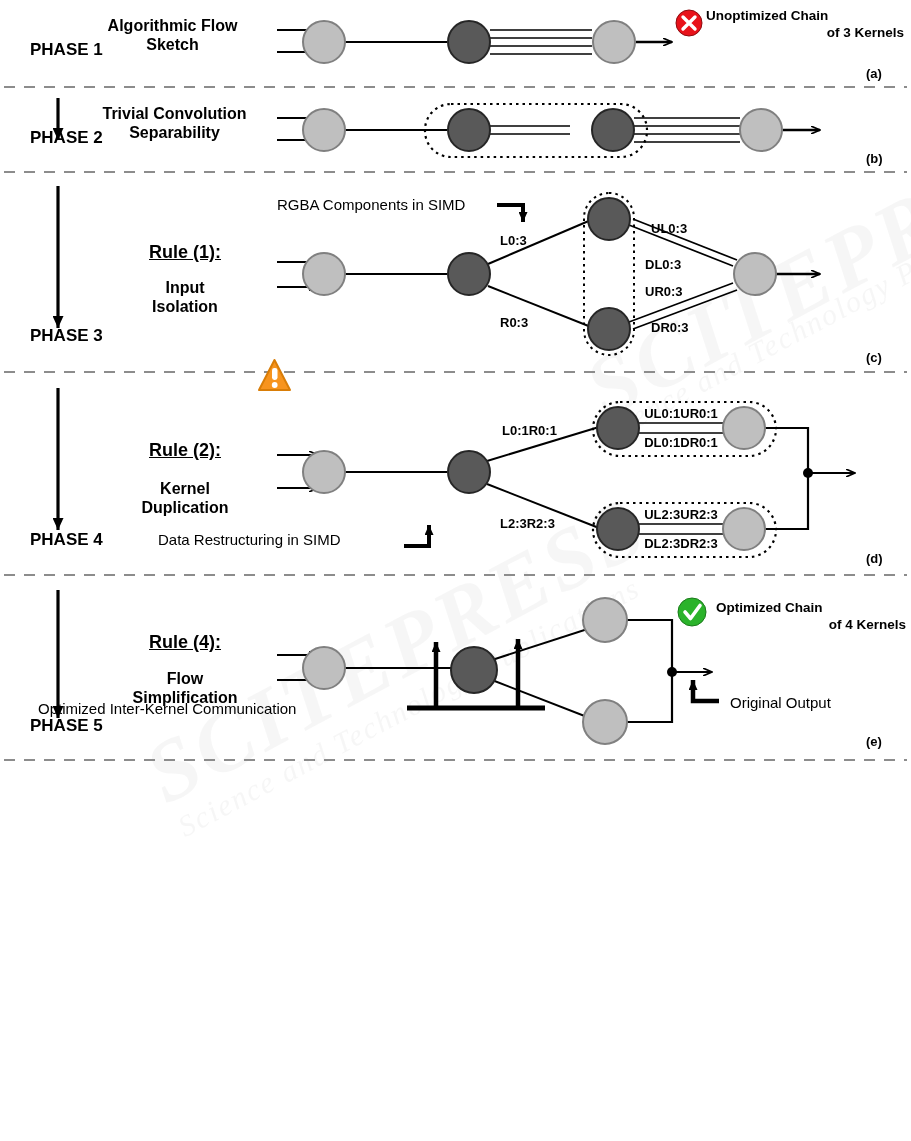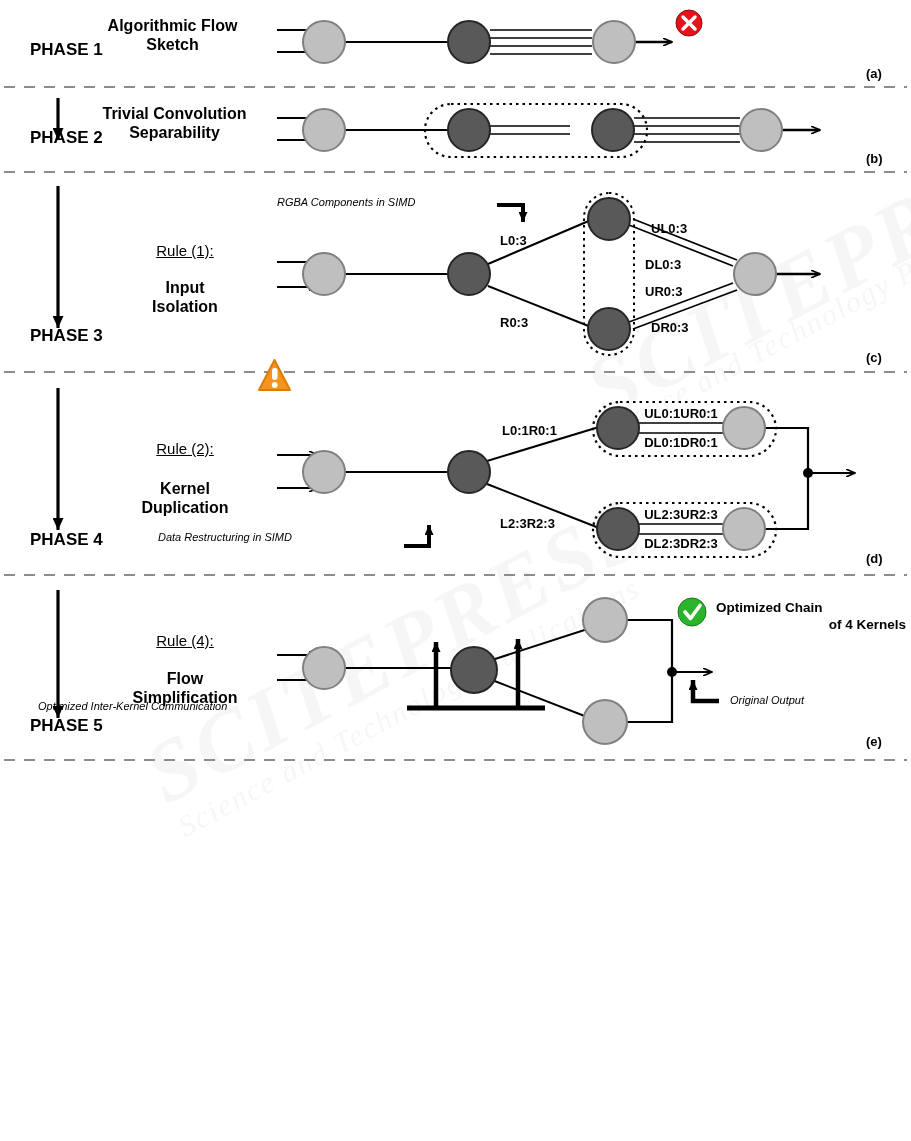--- a/index.html
+++ b/index.html
@@ -5,23 +5,23 @@
   html,body{margin:0;padding:0;background:#ffffff;}
   body{width:911px;height:1141px;position:relative;overflow:hidden;
        font-family:"Liberation Sans","DejaVu Sans",sans-serif;color:#000;}
   #stage{position:absolute;left:0;top:0;width:911px;height:1141px;}
   svg#canvas{position:absolute;left:0;top:0;width:911px;height:1141px;}
   .txt{position:absolute;white-space:pre;line-height:1.18;}
   .ctr{text-align:center;}
   .ul{text-decoration:underline;}
   .phase{font-size:17px;font-weight:bold;}
   .head{font-size:16px;font-weight:bold;}
-  .rule{font-size:15px;font-weight:normal;}
+  .rule{font-size:18px;font-weight:bold;}
   .edge{font-size:13px;font-weight:bold;}
-  .note{font-size:11px;font-style:italic;}
+  .note{font-size:15px;}
   .panel{font-size:13.5px;font-weight:bold;}
   .sub{font-size:13px;font-weight:bold;}
   .wm{position:absolute;pointer-events:none;opacity:.07;
       font-family:"Liberation Serif",serif;font-style:italic;color:#8a8a8a;
       transform-origin:center;white-space:nowrap;}
 </style>
 </head>
 <body>
 
 <div id="stage">
@@ -195,20 +195,21 @@
     </g>
 
     <g>
       <circle cx="692" cy="612" r="14" fill="#2bb32b" stroke="#1b7a1b" stroke-width="1"></circle>
       <path d="M685,612 L690.5,618.5 L700,605.5" fill="none" stroke="#fff" stroke-width="3.6" stroke-linecap="round" stroke-linejoin="round"></path>
     </g>
   </svg>
 
   <div class="txt phase" style="left:30px;top:40px;">PHASE 1</div>
   <div class="txt head ctr" style="left:80px;top:17px;width:185px;"><span>Algorithmic Flow</span><br><span>Sketch</span></div>
+  <div class="txt panel" style="left:706px;top:8px;width:198px;text-align:left;line-height:1.25;"><span>Unoptimized Chain</span><br><span style="display:inline-block;width:100%;text-align:right;">of 3 Kernels</span></div>
   <div class="txt sub" style="left:866px;top:66px;">(a)</div>
 
   <div class="txt phase" style="left:30px;top:128px;">PHASE 2</div>
   <div class="txt head ctr" style="left:82px;top:105px;width:185px;"><span>Trivial Convolution</span><br><span>Separability</span></div>
   <div class="txt sub" style="left:866px;top:151px;">(b)</div>
 
   <div class="txt phase" style="left:30px;top:311px;margin-top:15px;">PHASE 3</div>
   <div class="txt rule ctr ul" style="left:110px;top:242px;width:150px;">Rule (1):</div>
   <div class="txt head ctr" style="left:110px;top:279px;width:150px;"><span>Input</span><br><span>Isolation</span></div>
   <div class="txt note" style="left:277px;top:196px;">RGBA Components in SIMD</div>

